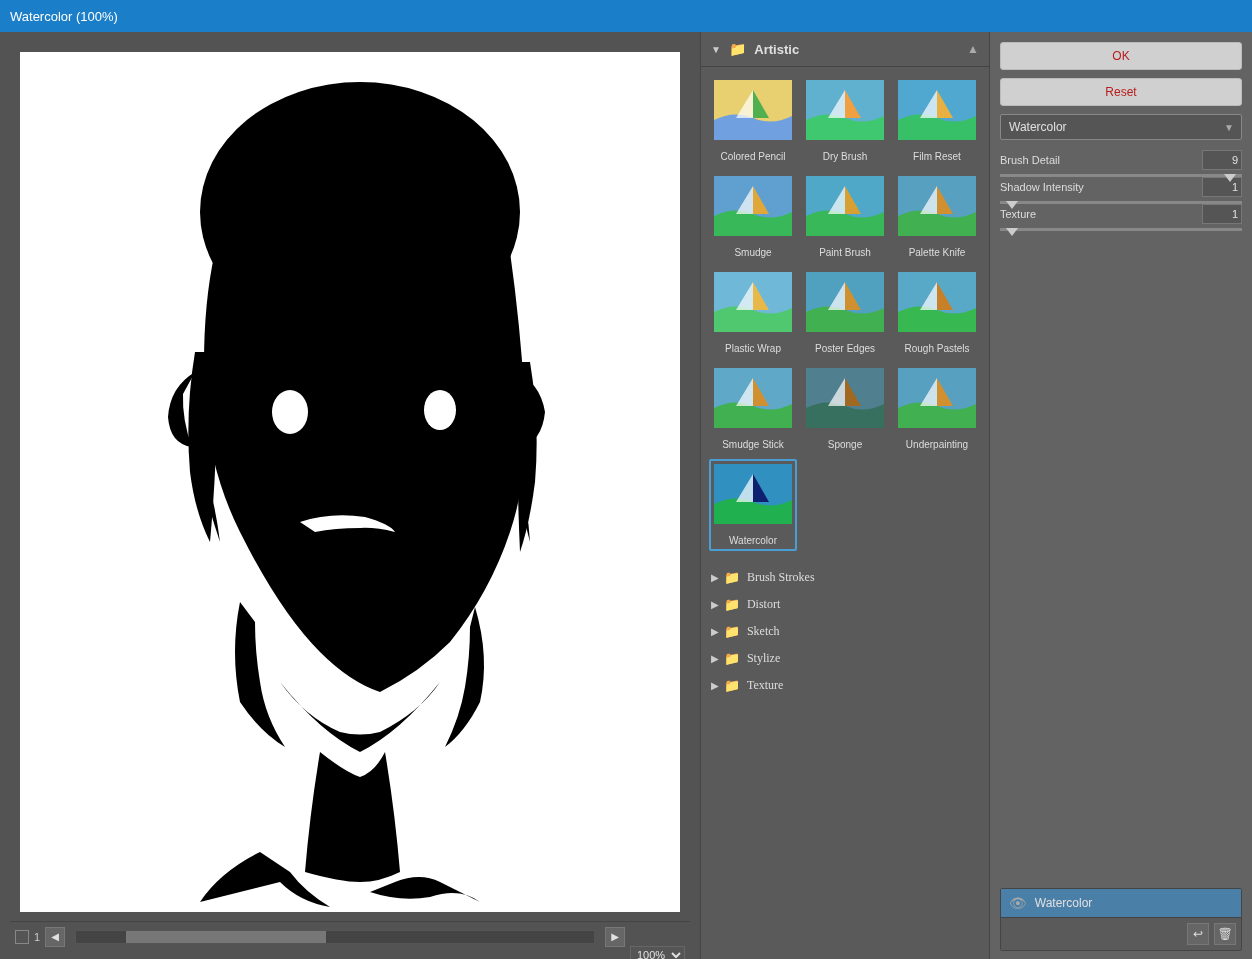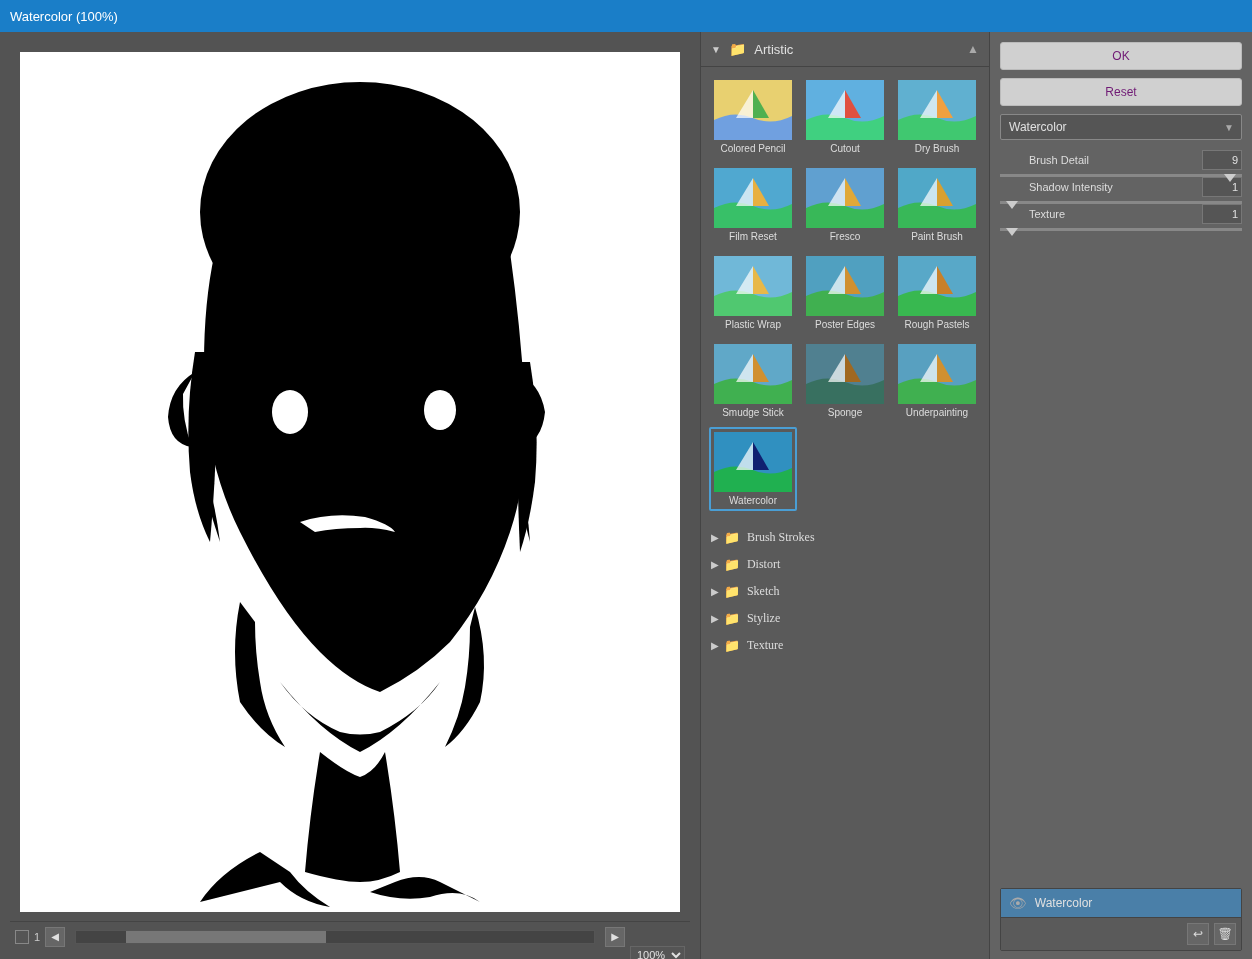--- a/index.html
+++ b/index.html
@@ -149,21 +149,21 @@
       font-size: 10px;
     }
 
     .folder-icon {
       color: #b8a060;
       font-size: 14px;
     }
 
     .panel-header-label {
       font-size: 13px;
-      font-weight: normal;
+      font-weight: bold;
       color: #e0e0e0;
     }
 
     .panel-expand-icon {
       margin-left: auto;
       color: #aaa;
       font-size: 12px;
       cursor: pointer;
     }
 
@@ -203,21 +203,21 @@
 
     .filter-thumb svg {
       width: 100%;
       height: 100%;
     }
 
     .filter-label {
       font-size: 10px;
       color: #ddd;
       text-align: center;
-      margin-top: 3px;
+      margin-top: 11px;
     }
 
     
     #category-list {
       padding: 5px 0;
       background: #5a5a5a;
       flex: 1;
     }
 
     .category-item {
@@ -252,31 +252,30 @@
       flex-direction: column;
       padding: 10px;
       gap: 8px;
     }
 
     .action-btn {
       width: 100%;
       height: 28px;
       background: #d0d0d0;
       border: 1px solid #bbb;
-      color: #701a75;
+      color: #b91c1c;
       font-size: 12px;
       cursor: pointer;
       border-radius: 3px;
     }
 
     .slider-label {
       font-size: 11px;
       color: #ddd;
       flex: 0 0 100px;
-      margin-left: 29px;
     }
 
     
     #layers-panel {
       margin-top: auto;
       background: #5a5a5a;
       border: 1px solid #444;
       border-radius: 2px;
     }
 
@@ -504,31 +503,20 @@
               <path d="M0,40 Q20,30 39,38 Q58,46 78,36 L78,60 L0,60Z" fill="#70a0e0"></path>
               <polygon points="39,10 39,38 55,38" fill="#50b050"></polygon>
               <polygon points="39,10 39,38 22,38" fill="white" opacity="0.7"></polygon>
             </svg>
           </div>
           <span class="filter-label">Colored Pencil</span>
         </div>
         <div class="filter-item">
           <div class="filter-thumb">
             <svg viewBox="0 0 78 60">
-              <rect width="78" height="60" fill="#60b0e0"></rect>
-              <path d="M0,40 Q20,30 39,38 Q58,46 78,36 L78,60 L0,60Z" fill="#40d080"></path>
-              <polygon points="39,10 39,38 55,38" fill="#e05040"></polygon>
-              <polygon points="39,10 39,38 22,38" fill="white" opacity="0.7"></polygon>
-            </svg>
-          </div>
-          <span class="filter-label">Cutout</span>
-        </div>
-        <div class="filter-item">
-          <div class="filter-thumb">
-            <svg viewBox="0 0 78 60">
               <rect width="78" height="60" fill="#60b0d0"></rect>
               <path d="M0,40 Q20,30 39,38 Q58,46 78,36 L78,60 L0,60Z" fill="#40c870"></path>
               <polygon points="39,10 39,38 55,38" fill="#f0a040"></polygon>
               <polygon points="39,10 39,38 22,38" fill="white" opacity="0.7"></polygon>
             </svg>
           </div>
           <span class="filter-label">Dry Brush</span>
         </div>
         <div class="filter-item">
           <div class="filter-thumb">
@@ -543,32 +531,43 @@
         </div>
         <div class="filter-item">
           <div class="filter-thumb">
             <svg viewBox="0 0 78 60">
               <rect width="78" height="60" fill="#60a0d0"></rect>
               <path d="M0,40 Q20,30 39,38 Q58,46 78,36 L78,60 L0,60Z" fill="#38b858"></path>
               <polygon points="39,10 39,38 55,38" fill="#e0a838"></polygon>
               <polygon points="39,10 39,38 22,38" fill="white" opacity="0.7"></polygon>
             </svg>
           </div>
-          <span class="filter-label">Fresco</span>
+          <span class="filter-label">Smudge</span>
         </div>
         <div class="filter-item">
           <div class="filter-thumb">
             <svg viewBox="0 0 78 60">
               <rect width="78" height="60" fill="#50a8c8"></rect>
               <path d="M0,40 Q20,30 39,38 Q58,46 78,36 L78,60 L0,60Z" fill="#38b858"></path>
               <polygon points="39,10 39,38 55,38" fill="#d8a030"></polygon>
               <polygon points="39,10 39,38 22,38" fill="white" opacity="0.7"></polygon>
             </svg>
           </div>
           <span class="filter-label">Paint Brush</span>
+        </div>
+        <div class="filter-item">
+          <div class="filter-thumb">
+            <svg viewBox="0 0 78 60">
+              <rect width="78" height="60" fill="#58a0c0"></rect>
+              <path d="M0,40 Q20,30 39,38 Q58,46 78,36 L78,60 L0,60Z" fill="#40b050"></path>
+              <polygon points="39,10 39,38 55,38" fill="#d09030"></polygon>
+              <polygon points="39,10 39,38 22,38" fill="white" opacity="0.7"></polygon>
+            </svg>
+          </div>
+          <span class="filter-label">Palette Knife</span>
         </div>
         <div class="filter-item">
           <div class="filter-thumb">
             <svg viewBox="0 0 78 60">
               <rect width="78" height="60" fill="#70b8d8"></rect>
               <path d="M0,40 Q20,30 39,38 Q58,46 78,36 L78,60 L0,60Z" fill="#50c870"></path>
               <polygon points="39,10 39,38 55,38" fill="#e8b848"></polygon>
               <polygon points="39,10 39,38 22,38" fill="white" opacity="0.7"></polygon>
             </svg>
           </div>

